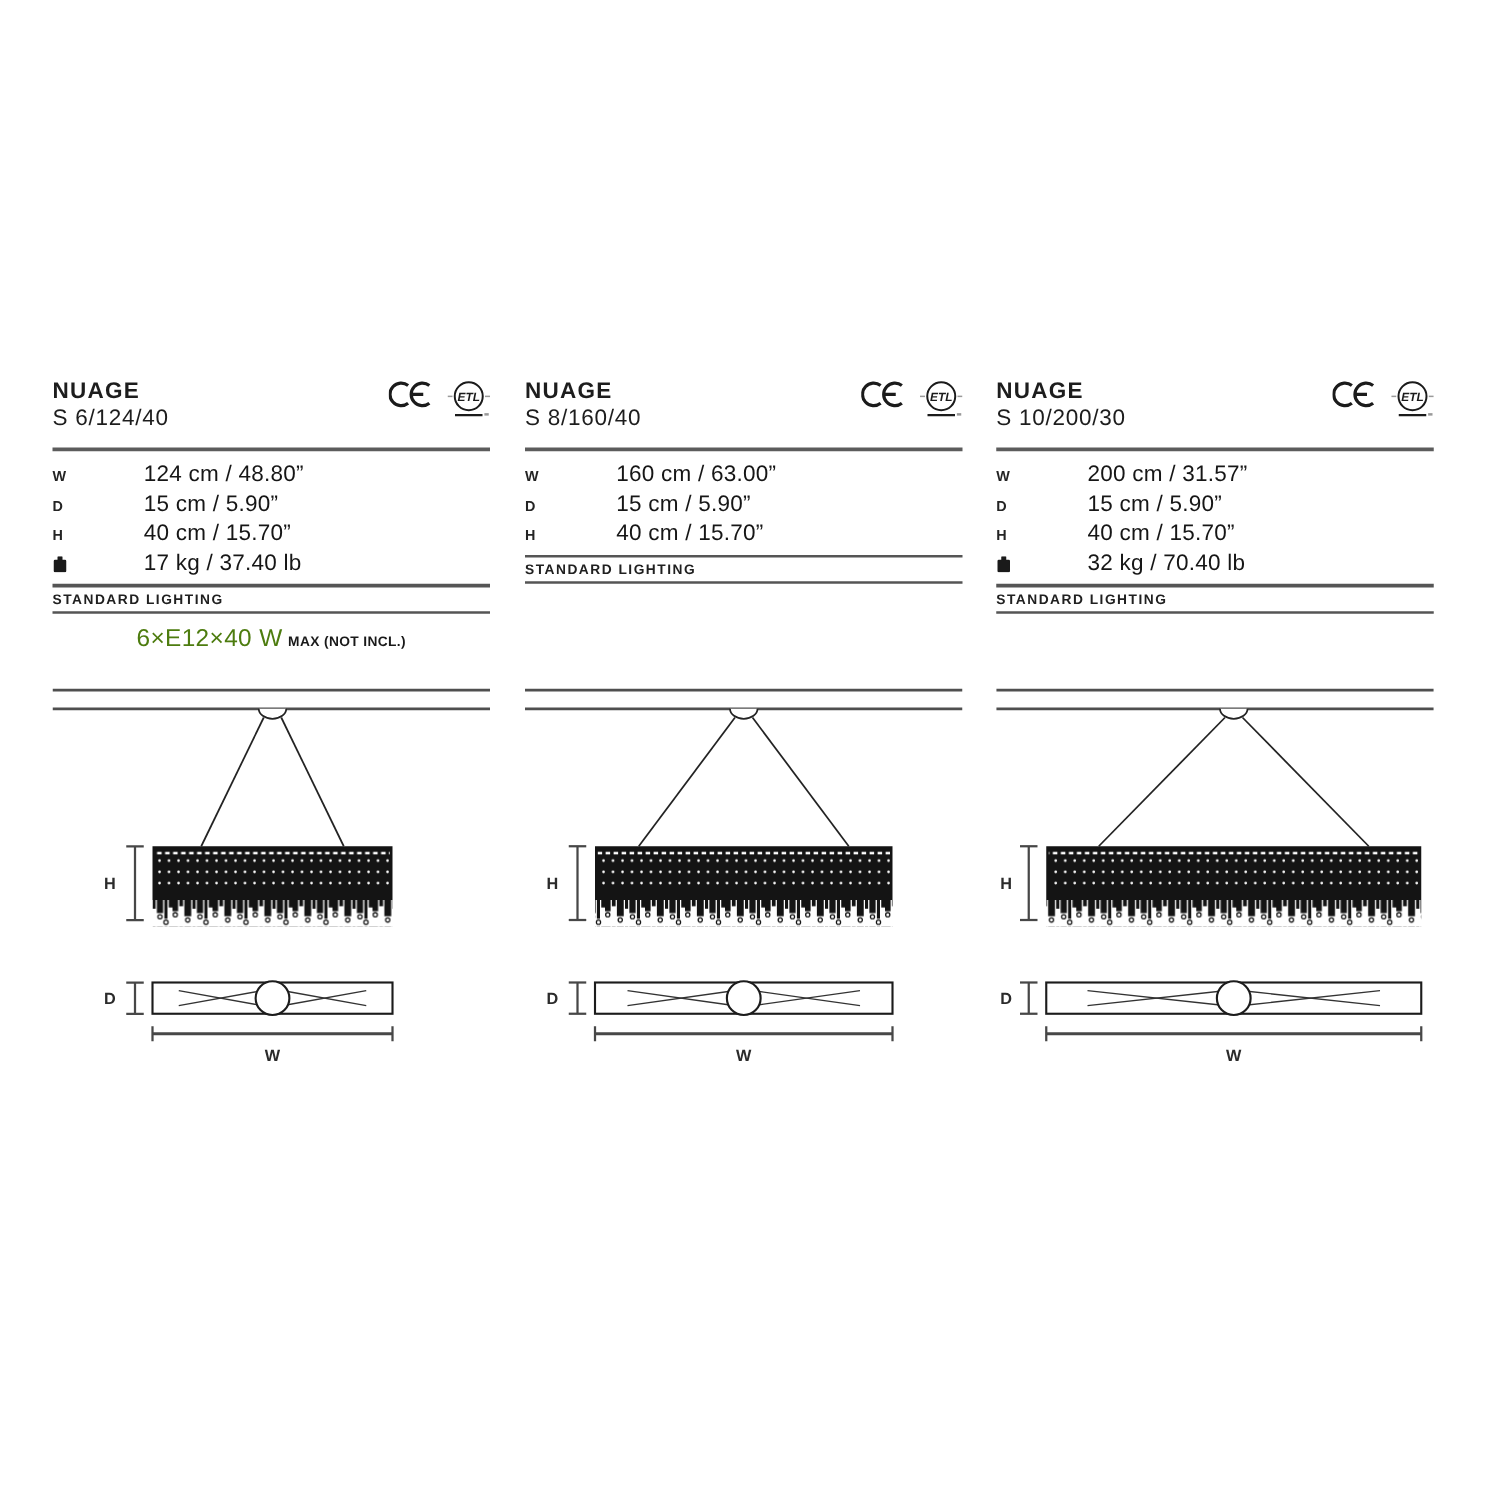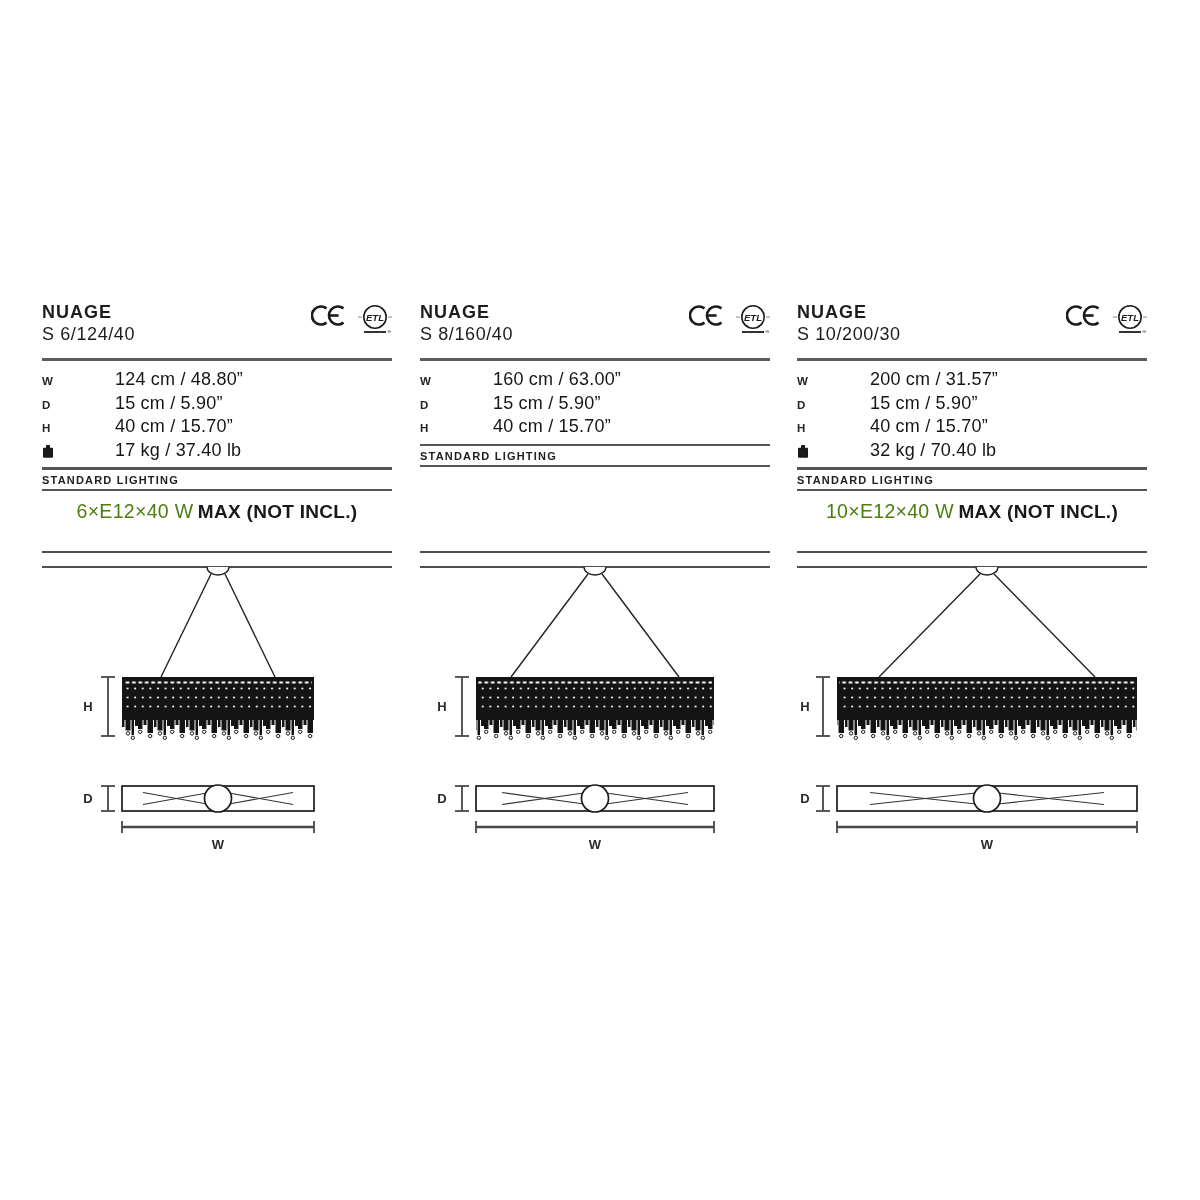--- a/index.html
+++ b/index.html
@@ -21,21 +21,21 @@
   .spec-value{font-size:18px;color:#161616;letter-spacing:0.2px;}
   .weight-cell{width:73px;align-self:center;display:flex;align-items:center;}
 
   .rule-a{margin-top:4px;height:2.5px;background:#555;}
   .section-label{font-size:11px;font-weight:bold;letter-spacing:1.2px;color:#202020;
                  margin-top:4px;line-height:12px;}
   .rule-b{margin-top:3px;height:2px;background:#555;}
 
   .lamping{margin-top:9px;text-align:center;white-space:nowrap;}
   .lamping-main{font-size:19.5px;color:#4d7c0f;letter-spacing:0.3px;}
-  .lamping-note{font-size:19px;font-weight:bold;color:#191919;letter-spacing:0.3px;}
+  .lamping-note{font-size:11px;font-weight:bold;color:#191919;letter-spacing:0.3px;}
 
   .drawing{position:absolute;left:0;top:245px;width:350px;height:315px;}
   .ceil{stroke:#4f4f4f;stroke-width:2.2;}
   .wire{stroke:#232323;stroke-width:1.4;}
   .canopy{fill:#ffffff;stroke:#232323;stroke-width:1.4;}
   .outline{fill:#ffffff;stroke:#1c1c1c;stroke-width:1.7;}
   .fan{stroke:#333;stroke-width:1.1;}
   .dim{stroke:#474747;stroke-width:1.8;}
   .dimw{stroke:#474747;stroke-width:2.4;}
   .dimlabel{font-family:"Liberation Sans",sans-serif;font-size:13px;font-weight:bold;fill:#2b2b2b;}
@@ -311,24 +311,20 @@
                 <rect x="1" y="2.8" width="10" height="10" rx="1"></rect>
               </g>
             </svg>
           </span>
         <span class="spec-value">32 kg / 70.40 lb</span>
       </div>
     </div>
     <div class="rule-a"></div>
     <div class="section-label">STANDARD LIGHTING</div>
     <div class="rule-b"></div>
-    <div class="lamping">
-      <span class="lamping-main">10×E12×40 W</span>
-      <span class="lamping-note">MAX (NOT INCL.)</span>
-    </div>
 
     <div class="drawing">
       <svg width="350" height="315" viewBox="0 0 350 315">
         <line class="ceil" x1="0" y1="6" x2="350" y2="6"></line>
         <line class="ceil" x1="0" y1="21" x2="350" y2="21"></line>
         <path class="canopy" d="M179,21 A11,8 0 0 0 201,21"></path>
         <line class="wire" x1="183" y1="28" x2="82" y2="131"></line>
         <line class="wire" x1="197" y1="28" x2="298" y2="131"></line>
         <g>
           <rect class="shade" x="40" y="131" width="300" height="43"></rect>

